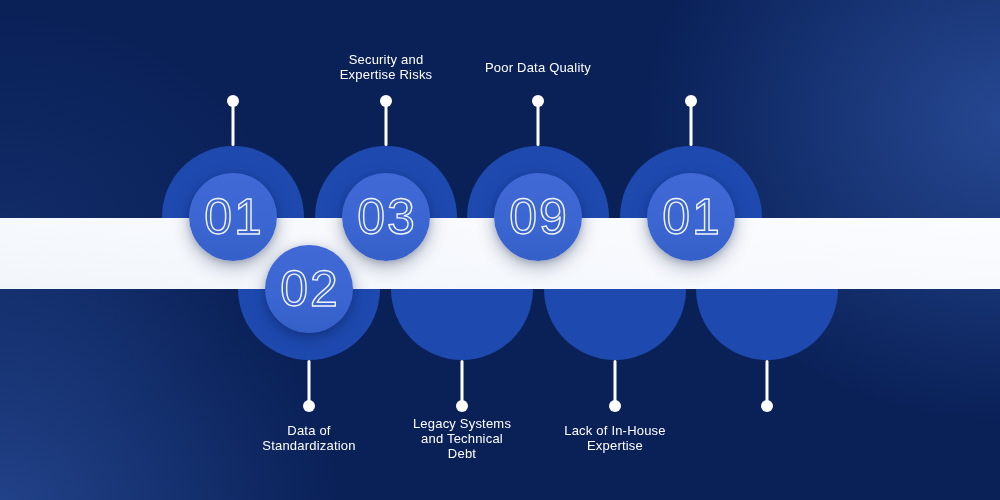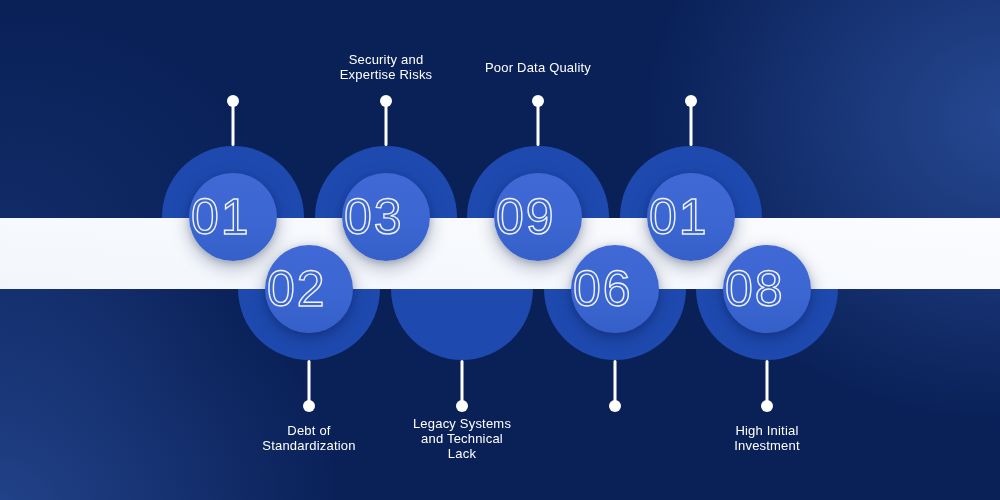--- a/index.html
+++ b/index.html
@@ -33,21 +33,21 @@
     position:absolute; left:0; top:218px; width:1000px; height:71px;
     background: linear-gradient(185deg, var(--band-light, #fbfcff), var(--band, #f2f6fb));
   }
 
   .inner {
     position:absolute;
     width:88px; height:88px;
     border-radius:50%;
     background: linear-gradient(180deg, #4069d6 0%, var(--inner-circle, #3c66d2) 55%, #3560c8 100%);
     transform: translate(-50%,-50%);
-    display:flex; align-items:center; 
+    display:flex; align-items:center; justify-content:center;
     box-shadow: 0 6px 18px rgba(8,20,60,0.30), 0 2px 6px rgba(8,20,60,0.18);
   }
   .inner.row-top { top:217px; }
   .inner.row-bottom { top:289px; }
 
   .num {
     font-size: 50px;
     letter-spacing: 2px;
     line-height: 1;
     font-weight: 400;
@@ -137,34 +137,28 @@
   </div>
   <div class="inner row-bottom" style="left:309px">
     <span class="num">02</span>
   </div>
   <div class="inner row-top" style="left:386px">
     <span class="num">03</span>
   </div>
   <div class="inner row-top" style="left:538px">
     <span class="num">09</span>
   </div>
-  <div class="inner row-bottom" style="left:615px">
-    <span class="num">06</span>
-  </div>
   <div class="inner row-top" style="left:691px">
     <span class="num">01</span>
-  </div>
-  <div class="inner row-bottom" style="left:767px">
-    <span class="num">08</span>
   </div>
 
   <div class="label row-top" style="left:386px">Security and
 Expertise Risks</div>
   <div class="label row-top" style="left:538px">Poor Data Quality</div>
-  <div class="label row-bottom" style="left:309px">Debt of
+  <div class="label row-bottom" style="left:309px">Data of
 Standardization</div>
   <div class="label row-bottom" style="left:462px">Legacy Systems
 and Technical
-Lack</div>
-  <div class="label row-bottom" style="left:767px">High Initial
-Investment</div>
+Debt</div>
+  <div class="label row-bottom" style="left:615px">Lack of In-House
+Expertise</div>
 
 </div>
 
 </body></html>

